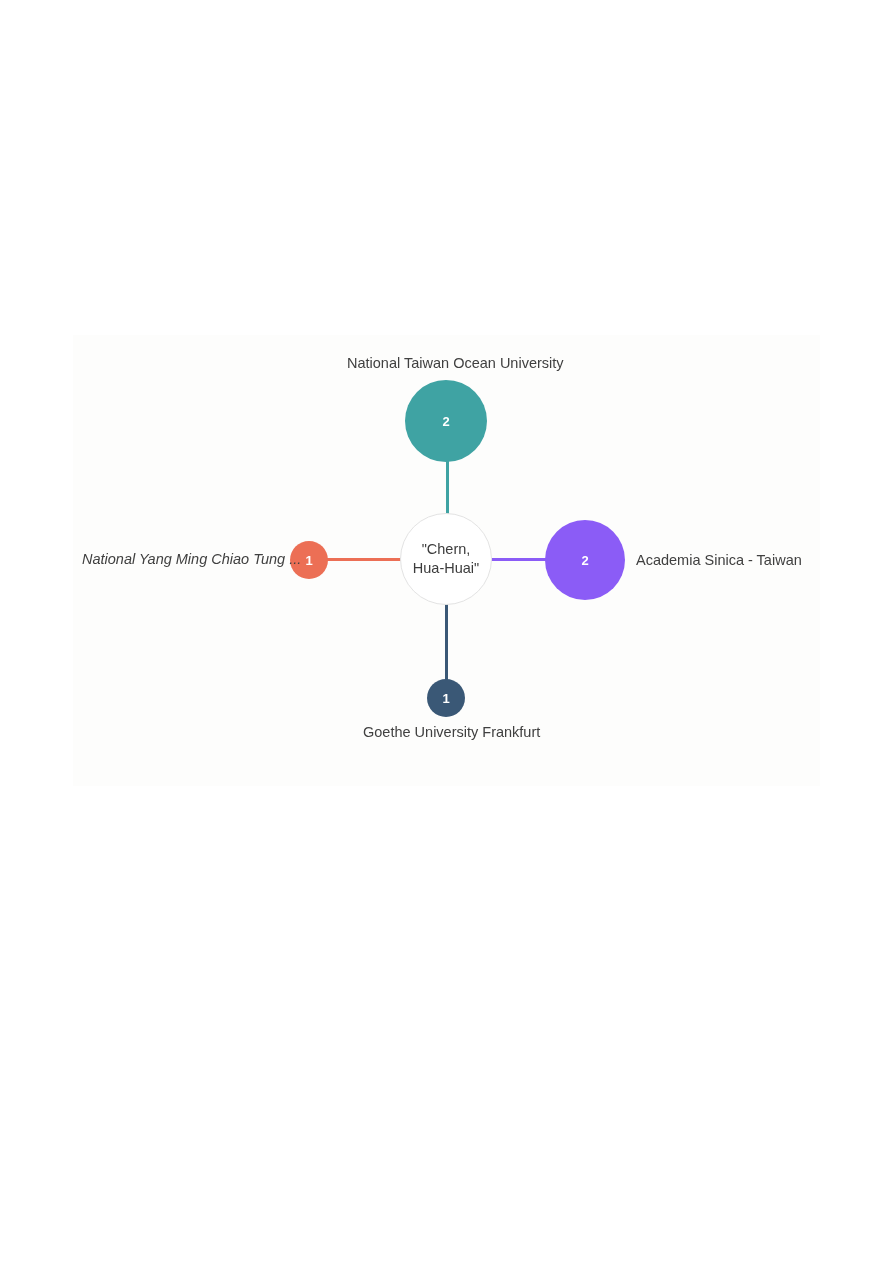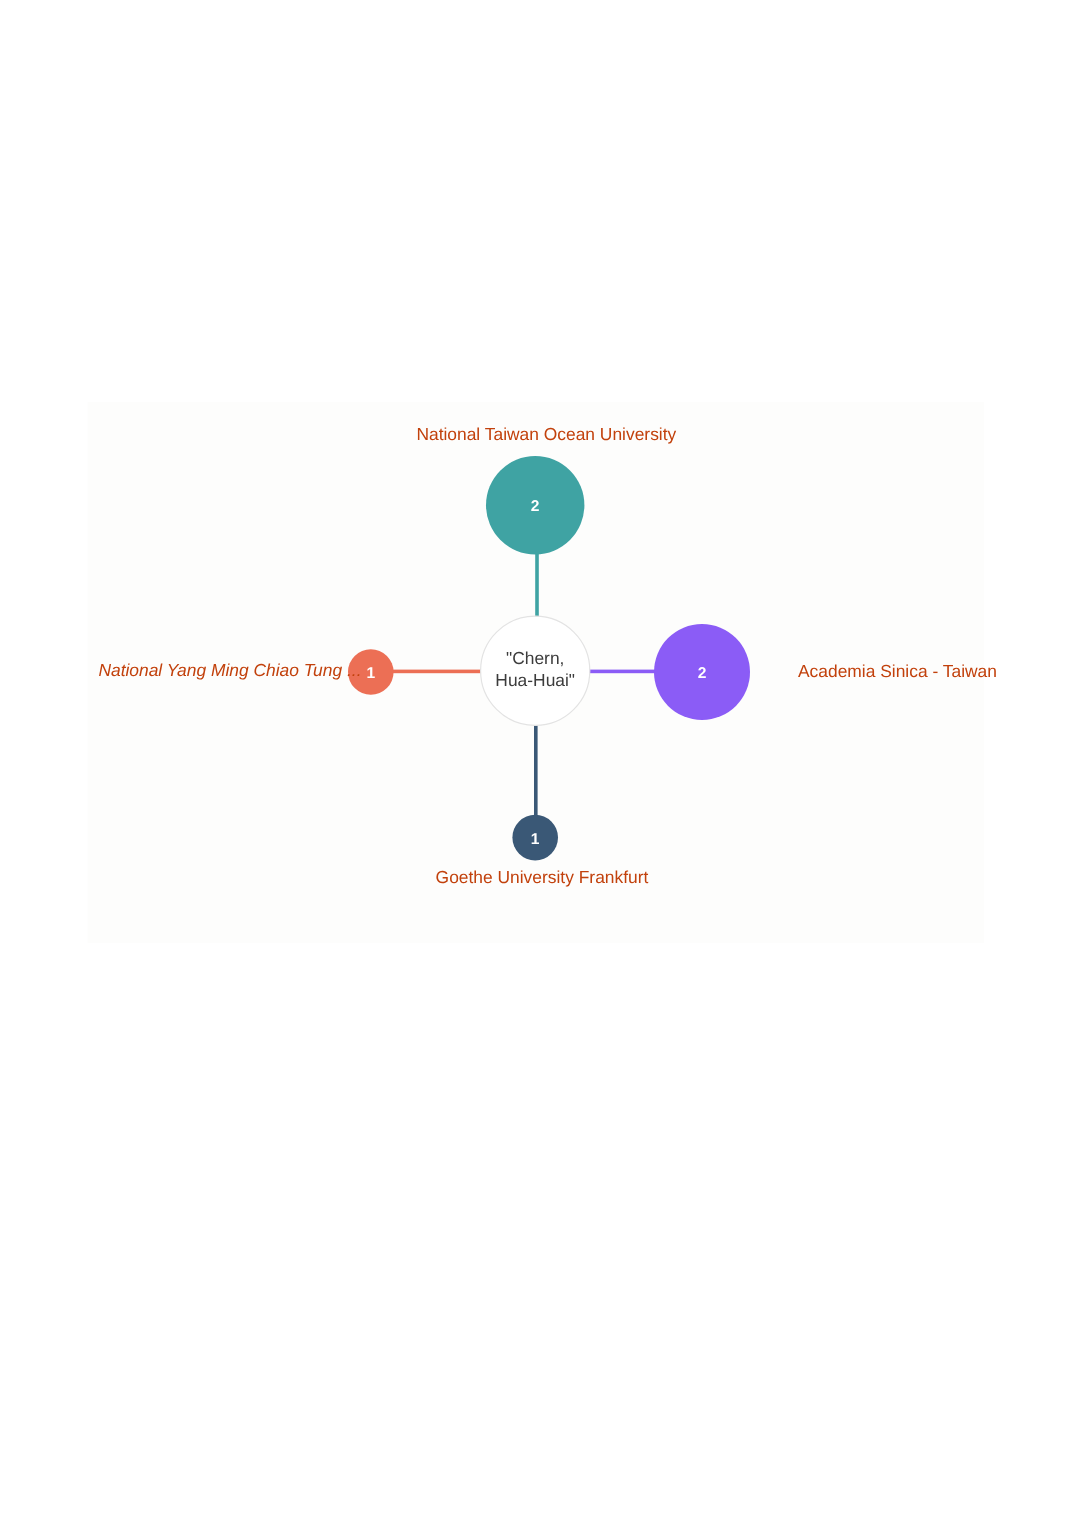--- a/index.html
+++ b/index.html
@@ -115,42 +115,42 @@
     width: 38px;
     height: 38px;
     left: 354px;
     top: 344px;
     background: #3a5876;
   }
 
   
   .node-label {
     position: absolute;
-    color: #c2410c;
+    color: #404040;
     font-size: 14.5px;
     line-height: 1.2;
     white-space: nowrap;
     user-select: none;
   }
   #label-top {
     left: 274px;
     top: 20px;
   }
   #label-bottom {
     left: 290px;
     top: 389px;
   }
   #label-left {
     left: 9px;
     top: 216px;
     z-index: 6;
     font-style: italic;
   }
   #label-right {
-    left: 592px;
+    left: 563px;
     top: 217px;
   }
 </style>
 </head>
 <body>
 
 <div id="graph-canvas" style="background: rgb(253, 253, 252);">
 
   <div class="edge edge-v" id="edge-top" style="background: rgb(63, 163, 163);"></div>
   <div class="edge edge-v" id="edge-bottom" style="background: rgb(58, 88, 118);"></div>

